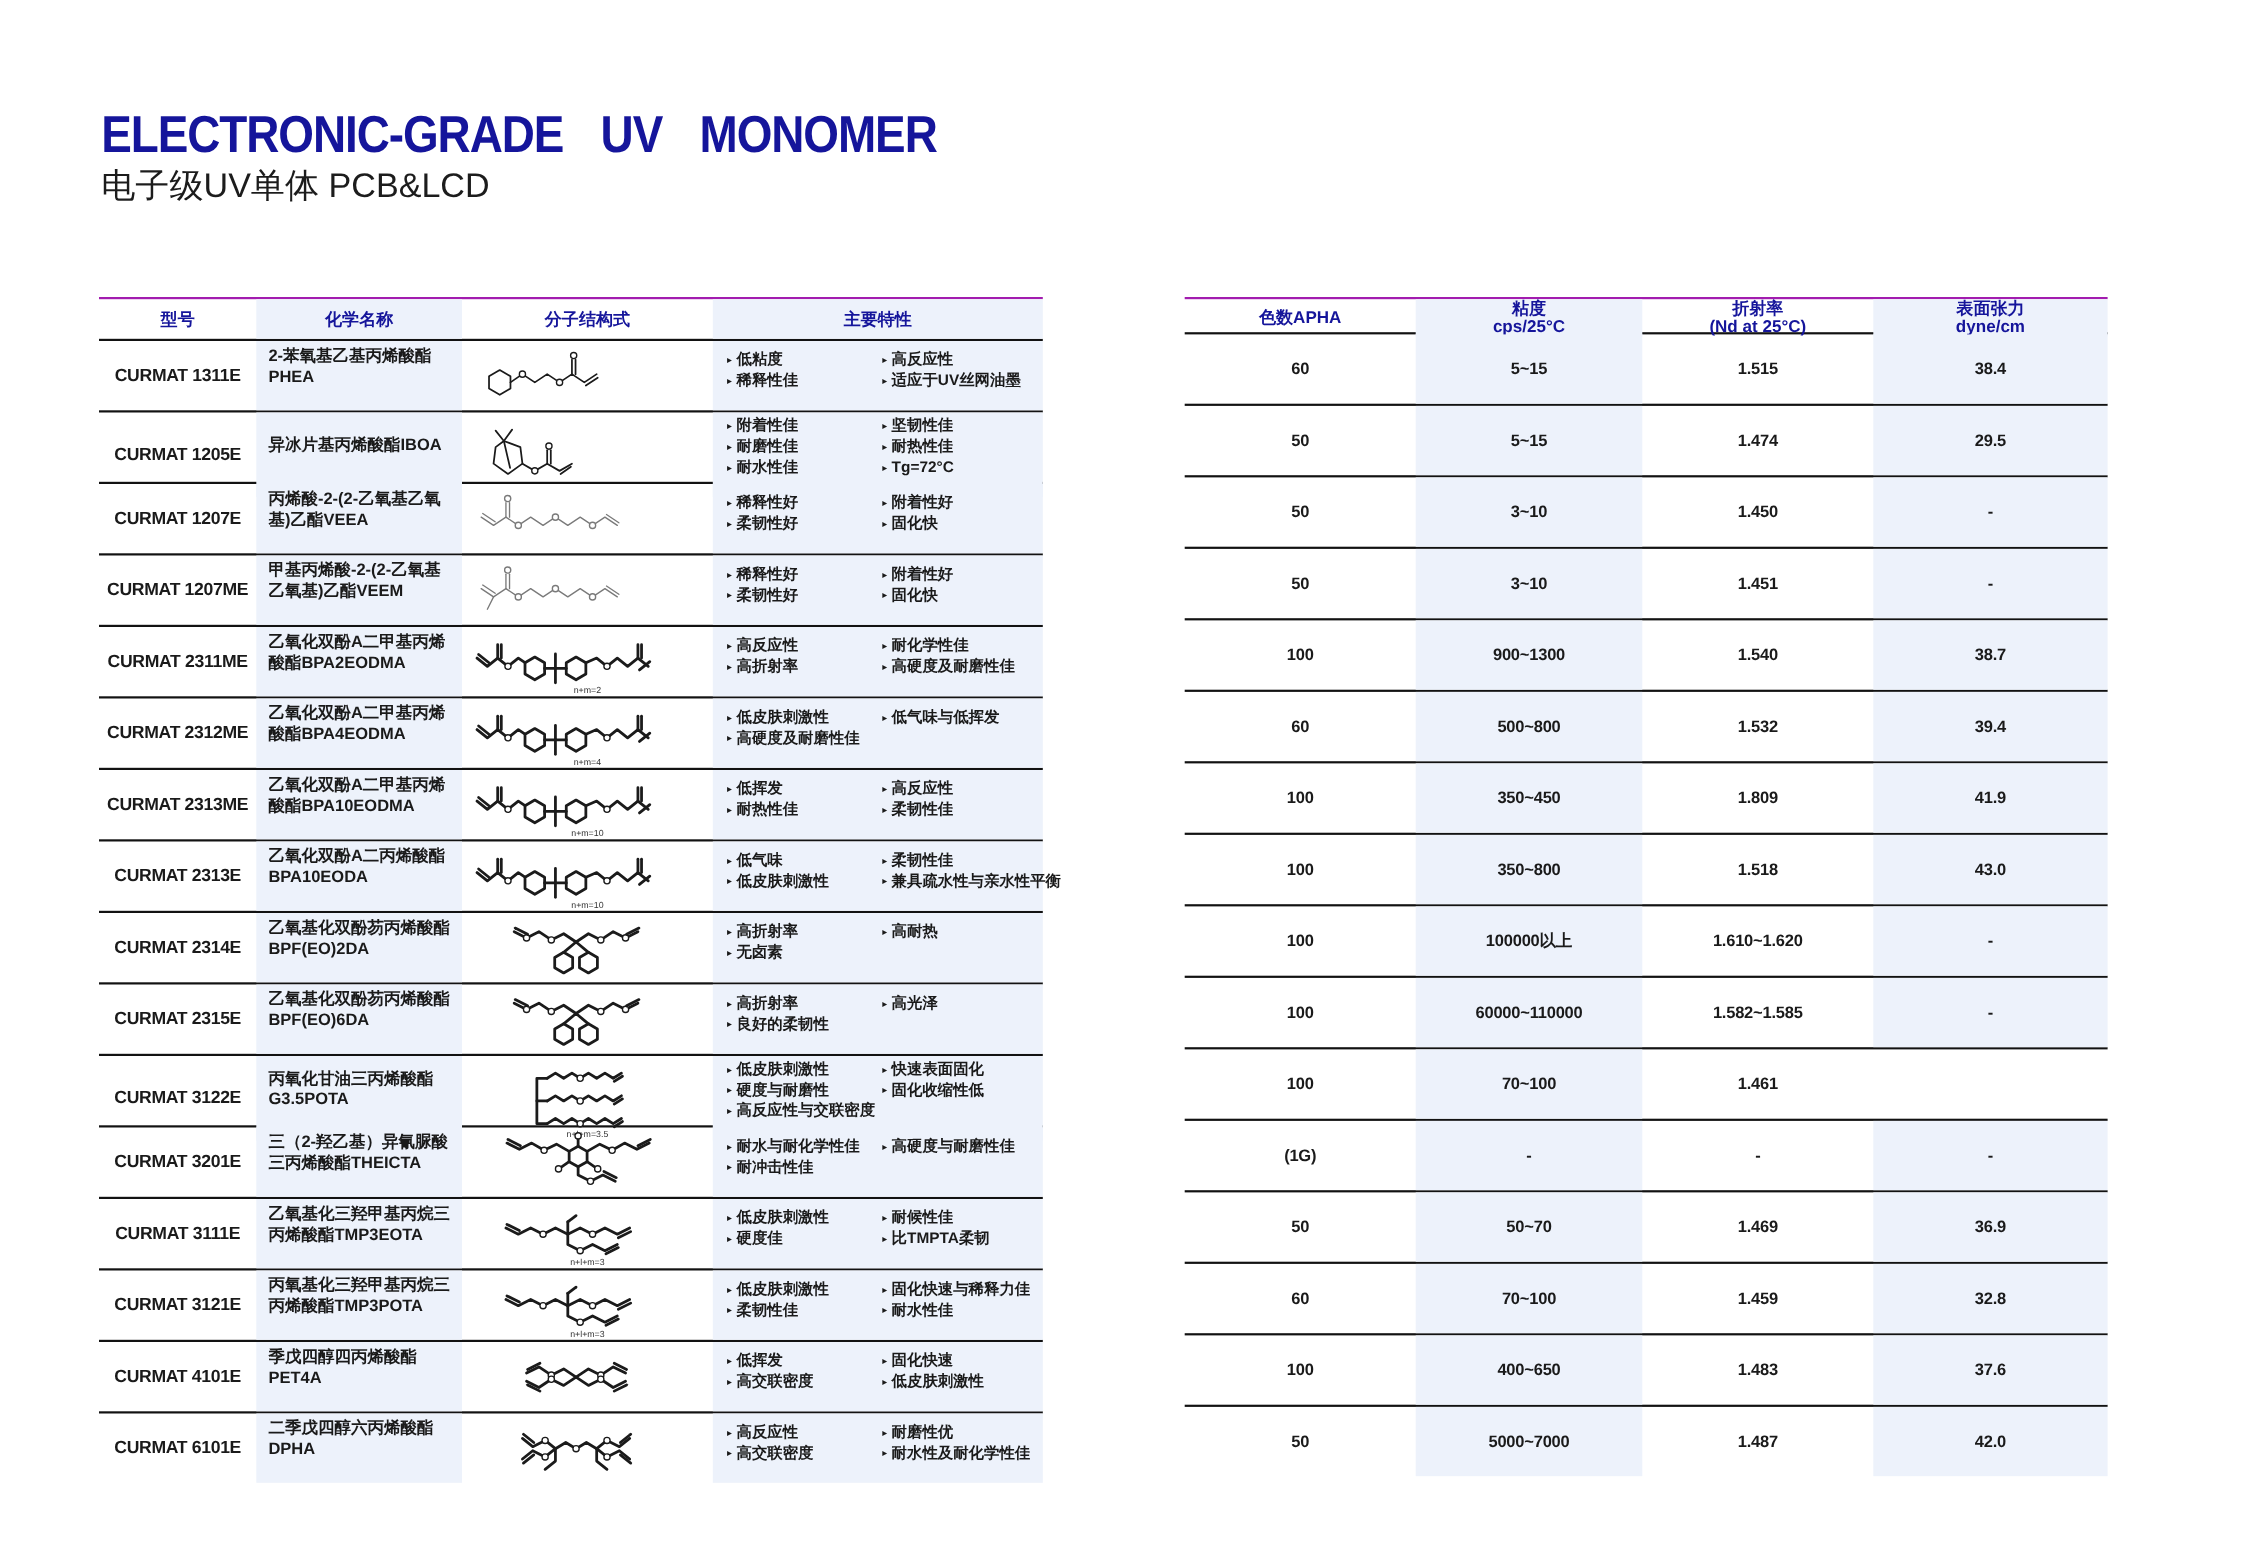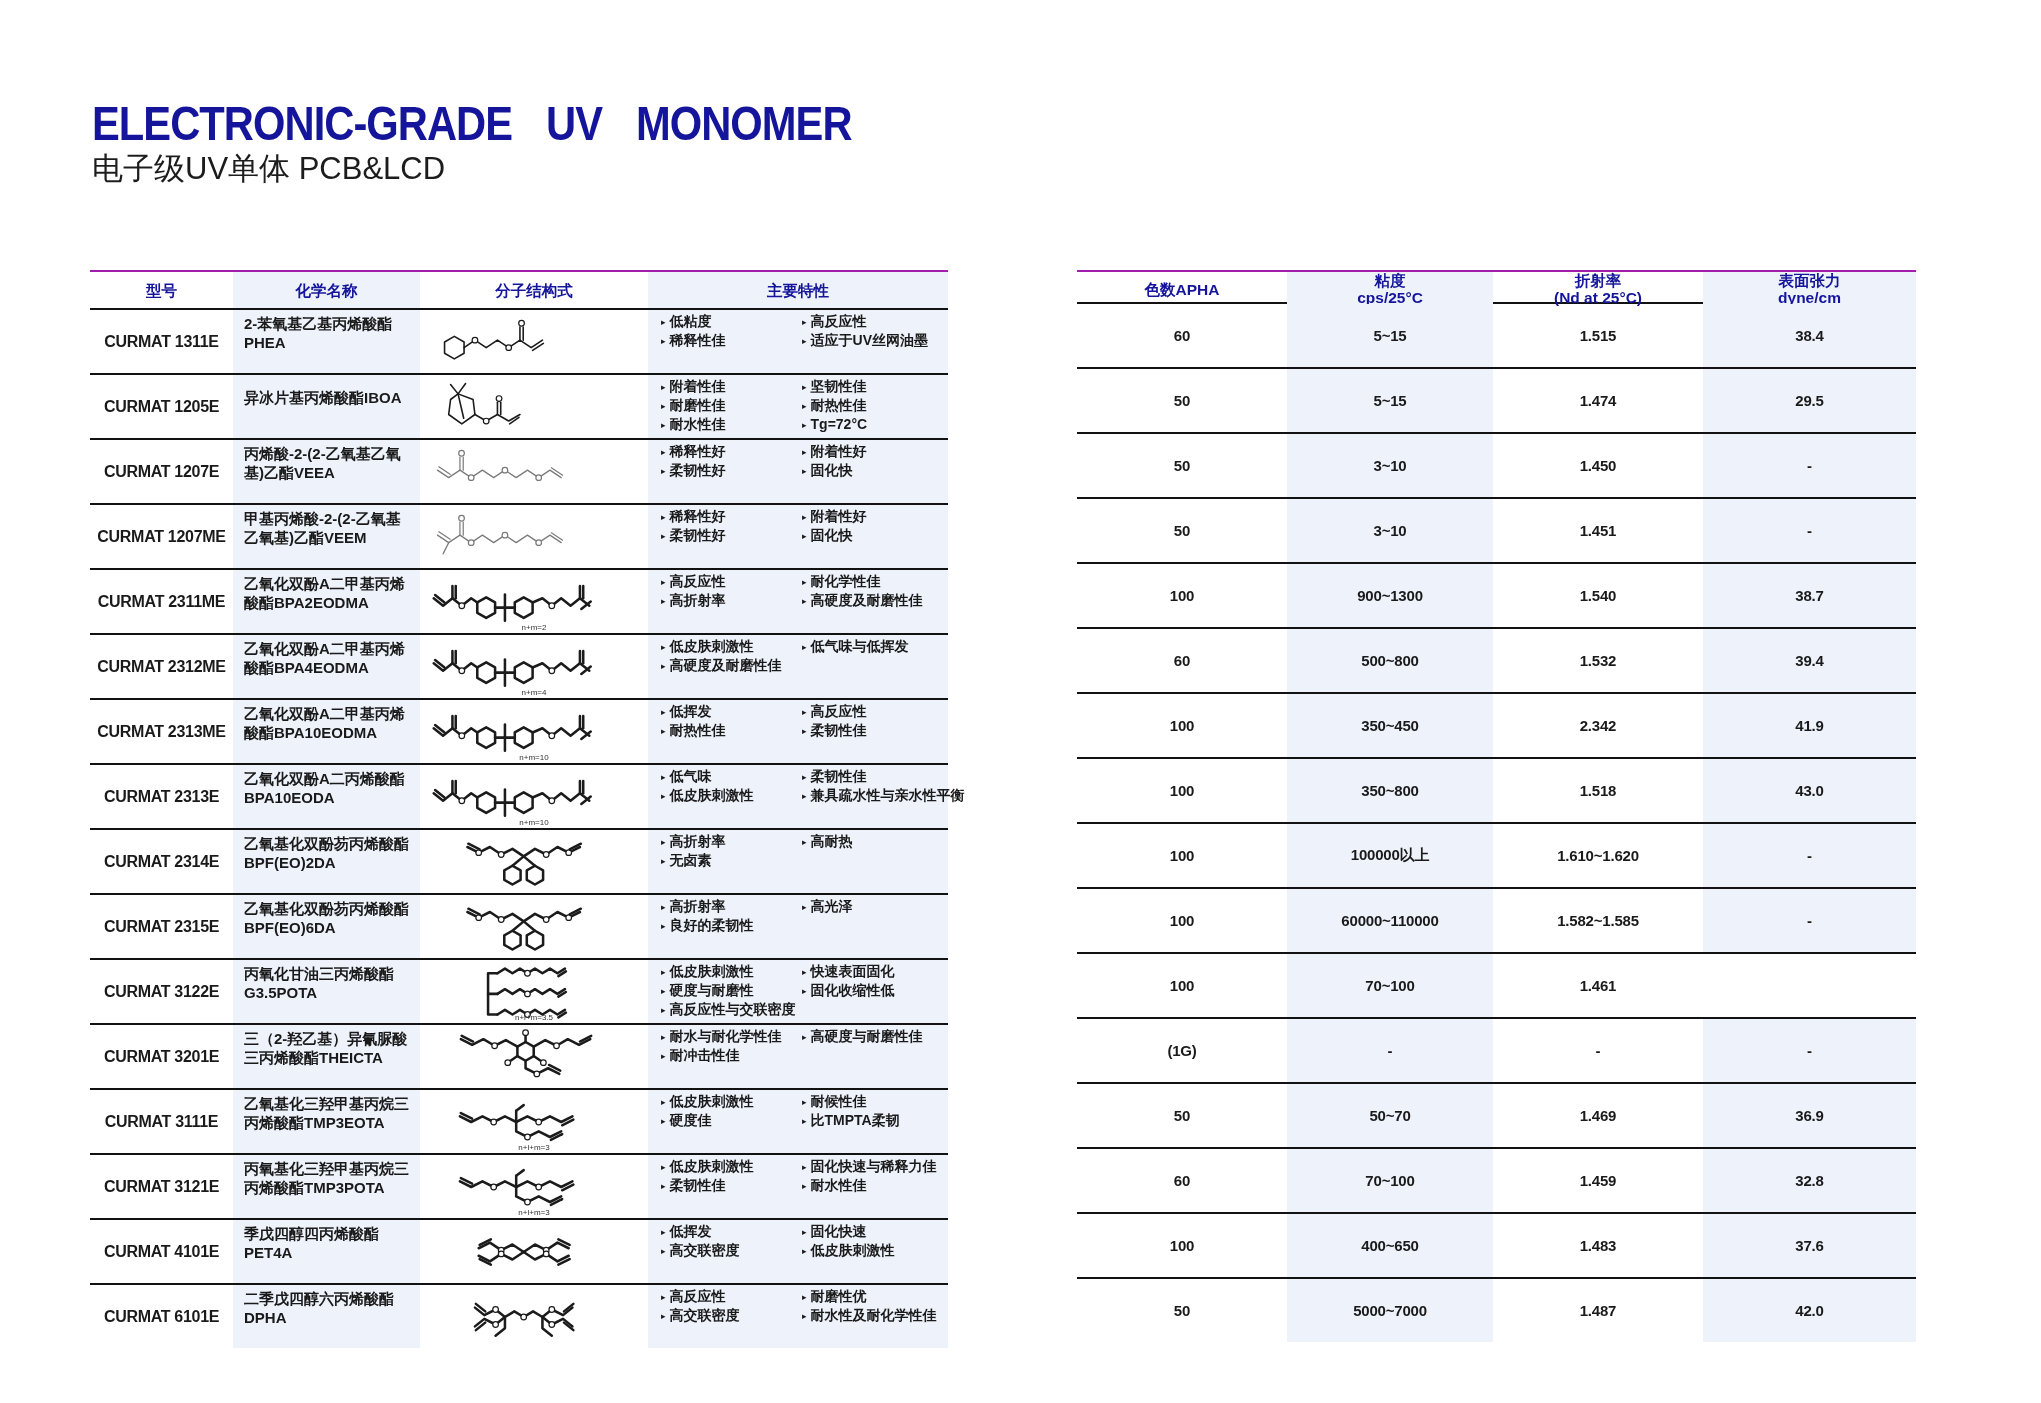--- a/index.html
+++ b/index.html
@@ -33,21 +33,21 @@
   .tbl-left .trow{display:grid;grid-template-columns:143px 187px 228px 300px;}
   .tbl-left .trow.head{height:36px;}
   .tbl-left .trow.body{height:63px;}
   .cell-model{display:flex;align-items:center;justify-content:center;
     font-weight:bold;font-size:16px;letter-spacing:-0.3px;}
   .cell-name{display:flex;align-items:center;padding:3px 8px 21px 11px;
     font-weight:bold;font-size:15px;line-height:19px;}
   .cell-struct{position:relative;display:flex;align-items:center;justify-content:center;}
   .struct-label{position:absolute;bottom:1px;left:0;width:100%;text-align:center;
     font-size:8px;color:#333;font-weight:normal;line-height:9px;}
-  .cell-feats{display:flex;align-items:flex-start;padding:2px 0 2px 13px;}
+  .cell-feats{display:flex;align-items:flex-end;padding:2px 0 18px 13px;}
   .feat-cols{display:grid;grid-template-columns:141px 146px;column-gap:0;}
   ul.feats{list-style:none;margin:0;padding:0;font-size:14px;font-weight:bold;line-height:18.5px;}
   ul.feats li{white-space:nowrap;}
   ul.feats li::before{content:"▸";font-size:9px;margin-right:4px;vertical-align:1.5px;color:#1a1a1a;}
   
   .tbl-right{left:1077px;width:839px;}
   .tbl-right .trow{display:grid;grid-template-columns:210px 206px 210px 213px;}
   .tbl-right .trow.head{height:30px;}
   .tbl-right .trow.body{height:63px;}
   .vcell{display:flex;align-items:center;justify-content:center;
@@ -765,21 +765,21 @@
   </div>
       <div class="trow body">
     <div class="vcell c0">60</div>
     <div class="vcell tint c1">500~800</div>
     <div class="vcell c2">1.532</div>
     <div class="vcell tint c3">39.4</div>
   </div>
       <div class="trow body">
     <div class="vcell c0">100</div>
     <div class="vcell tint c1">350~450</div>
-    <div class="vcell c2">2.342</div>
+    <div class="vcell c2">1.809</div>
     <div class="vcell tint c3">41.9</div>
   </div>
       <div class="trow body">
     <div class="vcell c0">100</div>
     <div class="vcell tint c1">350~800</div>
     <div class="vcell c2">1.518</div>
     <div class="vcell tint c3">43.0</div>
   </div>
       <div class="trow body">
     <div class="vcell c0">100</div>

